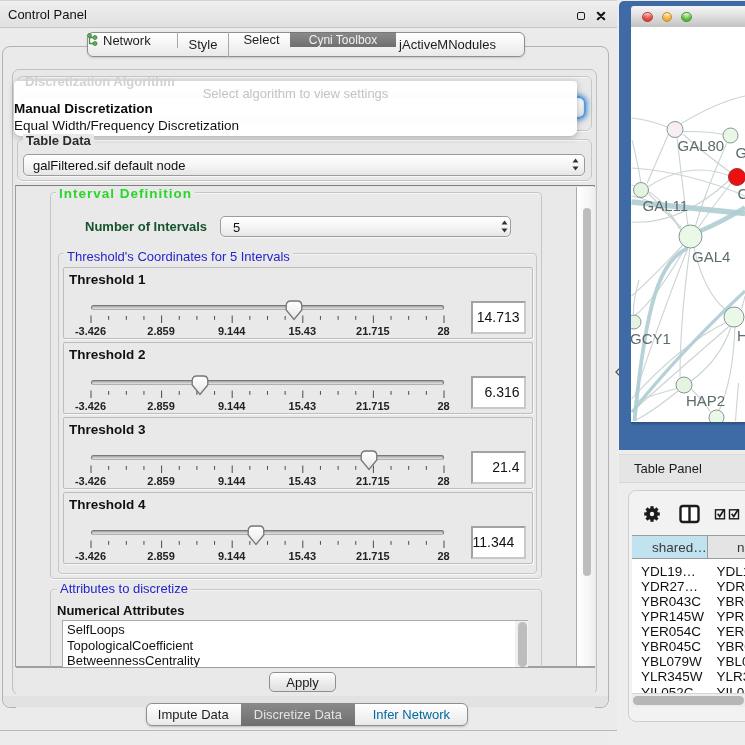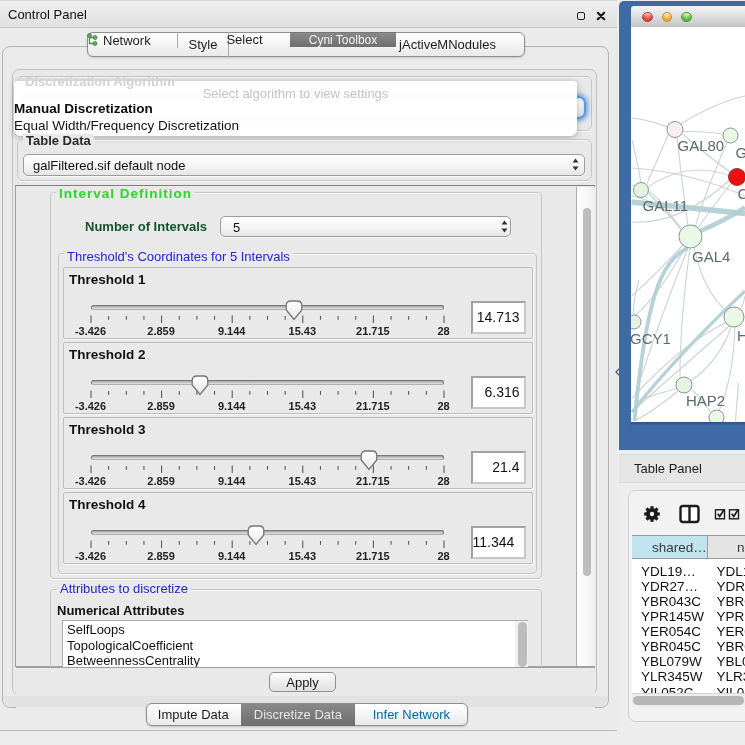--- a/index.html
+++ b/index.html
@@ -140,21 +140,21 @@
 <div style="position:absolute;left:1.5px;top:46px;width:607px;height:662px;background:#eaeaea;border:1px solid #b2b2b2;border-radius:8px"></div>
 <div style="position:absolute;left:12px;top:69px;width:585px;height:626px;background:#e8e8e8;border:1px solid #c0c0c0;border-radius:7px"></div>
 <div style="position:absolute;left:87px;top:32px;width:438px;height:25px;background:linear-gradient(#ffffff,#e9e9e9);border:1px solid #8f8f8f;border-radius:6px;overflow:hidden;box-shadow:0 1px 2px rgba(0,0,0,.15)"></div>
 <div class="seg" style="position:absolute;left:87px;top:32px;width:91px;height:16px;border-right:1px solid #a8a8a8;display:flex;align-items:center;justify-content:flex-start;font-size:13px;"><svg width="11" height="14" viewBox="0 0 11 14" style="margin-right:5px">
       <path d="M2.5 3 L2.5 11 M2.5 4.5 L7 4.5 M2.5 10.5 L7 10.5" stroke="#4d8f4d" stroke-width="1.3" fill="none"></path>
       <circle cx="2.5" cy="2.5" r="2" fill="#62b062" stroke="#3c7a3c" stroke-width="0.8"></circle>
       <circle cx="8" cy="4.5" r="2" fill="#62b062" stroke="#3c7a3c" stroke-width="0.8"></circle>
       <circle cx="8" cy="10.5" r="2" fill="#62b062" stroke="#3c7a3c" stroke-width="0.8"></circle>
     </svg>Network</div>
 <div class="seg" style="position:absolute;left:178px;top:32px;width:51px;height:25px;border-right:1px solid #a8a8a8;display:flex;align-items:center;justify-content:center;font-size:13px;">Style</div>
-<div class="seg" style="position:absolute;left:214px;top:32px;width:61px;height:15px;display:flex;align-items:center;justify-content:center;font-size:13px;">Select</div>
+<div class="seg" style="position:absolute;left:231px;top:32px;width:61px;height:15px;display:flex;align-items:center;justify-content:center;font-size:13px;">Select</div>
 <div class="seg segsel" style="position:absolute;left:290px;top:32px;width:106px;height:15px;display:flex;align-items:center;justify-content:center;font-size:12px;background:linear-gradient(#8a8a8a,#6e6e6e);color:#f2f2f2;border-top:1px solid #777;">Cyni Toolbox</div>
 <div class="seg" style="position:absolute;left:396px;top:32px;width:103px;height:25px;display:flex;align-items:center;justify-content:center;font-size:13px;">jActiveMNodules</div>
 <div class="grp" style="position:absolute;left:17px;top:75.5px;width:575px;height:55px;"></div>
 <div style="position:absolute;left:21px;top:95.5px;width:565px;height:23px;border-radius:7px;background:linear-gradient(#ffffff,#e8e8e8);border:2.5px solid #5a9add;box-shadow:0 0 4px 2px rgba(80,150,215,.8), inset 0 0 3px rgba(80,150,215,.5)"></div>
 <div style="position:absolute;left:14px;top:80px;width:563px;height:56px;background:rgba(255,255,255,0.97);border-radius:4px 4px 7px 7px;border-top:1px solid #d8d8d8;box-shadow:0 2px 6px rgba(0,0,0,0.25)"></div>
 <div class="txt" style="position:absolute;left:25px;top:75px;font-size:13px;font-weight:bold;color:#d2d2d2">Discretization Algorithm</div>
 <div style="position:absolute;left:14px;top:86px;width:563px;text-align:center;font-size:13px;color:#c3c3c3;font-family:'Liberation Sans',sans-serif;white-space:nowrap">Select algorithm to view settings</div>
 <div class="txt" style="position:absolute;left:14px;top:102px;font-size:13.5px;font-weight:bold;color:#0c0c0c">Manual Discretization</div>
 <div class="txt" style="position:absolute;left:14px;top:118.5px;font-size:13.5px;color:#111">Equal Width/Frequency Discretization</div>
 <div class="grp" style="position:absolute;left:17px;top:139px;width:575px;height:42px;"></div>

